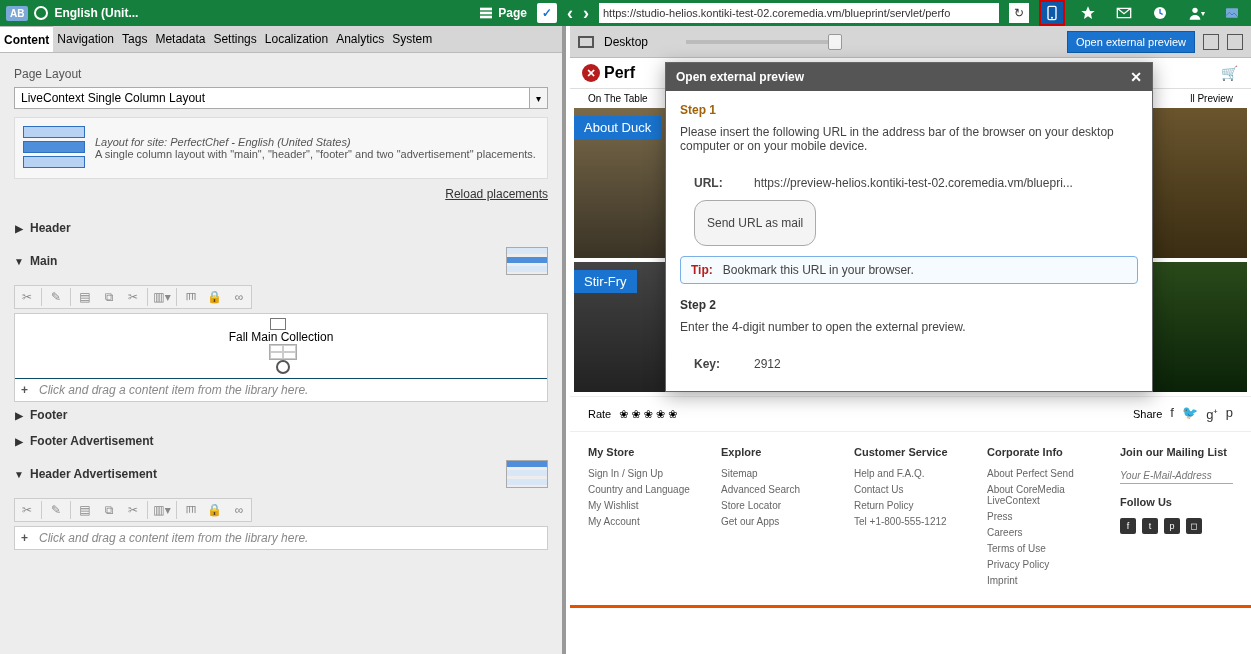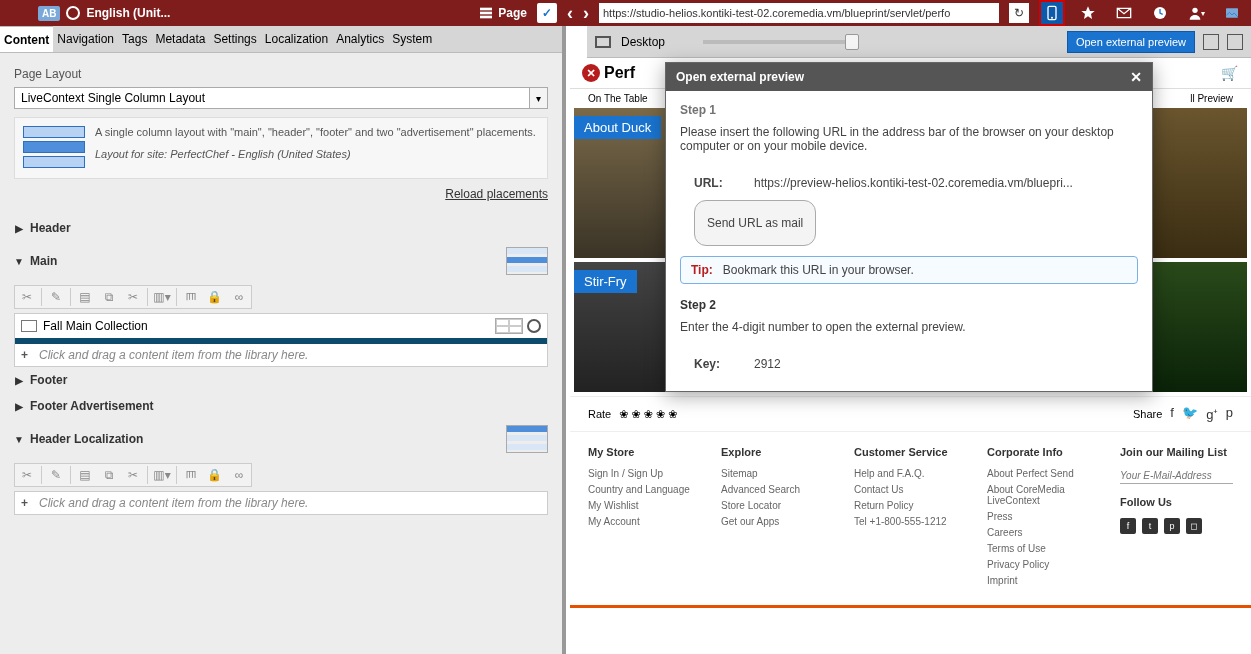--- a/index.html
+++ b/index.html
@@ -1,31 +1,31 @@
 <!DOCTYPE html>
 <html><head>
 <meta charset="utf-8">
 <style>
 * { box-sizing: border-box; margin: 0; padding: 0; font-family: Arial, Helvetica, sans-serif; }
 body { width: 1251px; height: 654px; overflow: hidden; background: #fff; position: relative; }
-.topbar { background: #7f1d1d; height: 26px; display: flex; align-items: center; color: #fff; font-size: 12px; padding-left: 32px; }
+.topbar { background: #15803d; height: 26px; display: flex; align-items: center; color: #fff; font-size: 12px; }
 .topbar .left { display: flex; align-items: center; gap: 6px; padding-left: 6px; flex: 0 0 auto; }
 .topbar .left .ab { background: #7aa8d8; color: #fff; font-weight: bold; font-size: 10px; padding: 2px 4px; border-radius: 2px; }
 .topbar .globe { width: 14px; height: 14px; border: 2px solid #fff; border-radius: 50%; display: inline-block; }
 .topbar .mid { flex: 1; display: flex; align-items: center; justify-content: flex-end; gap: 10px; padding-right: 6px; }
 .topbar .page-ico { display: flex; align-items: center; gap: 4px; font-weight: bold; }
 .topbar .check { width: 20px; height: 20px; background: #fff; color: #1a74cf; display: flex; align-items: center; justify-content: center; border-radius: 2px; font-weight: bold; }
 .topbar .nav-arrow { font-size: 18px; font-weight: bold; cursor: pointer; }
 .topbar .url { background: #fff; color: #333; height: 20px; width: 400px; font-size: 11px; padding: 2px 4px; display: flex; align-items: center; border: none; }
 .topbar .url-refresh { background: #fff; color: #333; width: 20px; height: 20px; display: flex; align-items: center; justify-content: center; }
 .topbar .icon-box { width: 26px; height: 26px; display: flex; align-items: center; justify-content: center; cursor: pointer; }
 .topbar .icon-box.highlighted { border: 2px solid #d40000; background: #0d5aaa; }
 .topbar .svgicon { fill: #fff; width: 16px; height: 16px; }
 .topbar .svgicon.dim { fill: #7aa8d8; }
-.preview-bar { position: absolute; top: 26px; left: 570px; right: 0; height: 32px; background: #d6d6d6; display: flex; align-items: center; padding: 0 8px; gap: 8px; font-size: 12px; border-bottom: 1px solid #bbb; margin-left: 17px; }
+.preview-bar { position: absolute; top: 26px; left: 570px; right: 0; height: 32px; background: #d6d6d6; display: flex; align-items: center; padding: 0 8px; gap: 8px; font-size: 12px; border-bottom: 1px solid #bbb; }
 .preview-bar .monitor { width: 16px; height: 12px; border: 2px solid #555; margin-right: 2px; }
 .preview-bar .slider-track { flex: 0 0 150px; height: 4px; background: #bbb; margin-left: 30px; position: relative; }
 .preview-bar .slider-thumb { position: absolute; right: -6px; top: -6px; width: 14px; height: 16px; background: #f4f4f4; border: 1px solid #999; border-radius: 2px; }
 .preview-bar .spacer { flex: 1; }
 .preview-bar .tooltip { background: #1a74cf; color: #fff; padding: 4px 8px; font-size: 11px; border: 1px solid #0d5aaa; }
 .preview-bar .right-ico { width: 16px; height: 16px; border: 1px solid #555; }
 .left-pane { position: absolute; top: 26px; left: 0; width: 566px; bottom: 0; background: #fff; border-right: 4px solid #999; }
 .tabs { background: #d6d6d6; height: 27px; display: flex; font-size: 12px; border-bottom: 1px solid #bbb; }
 .tabs .tab { padding: 6px 4px; cursor: pointer; }
 .tabs .tab.active { background: #fff; font-weight: bold; border-top: 1px solid #bbb; }
@@ -45,21 +45,21 @@
 .acc-row .spacer { flex: 1; }
 .acc-row .mini-thumb { width: 42px; height: 28px; border: 1px solid #aaa; }
 .mini-thumb .mr { height: 6px; margin-bottom: 3px; background: #4e8edb; }
 .mini-thumb .mr.light { background: #d9e6f5; }
 .toolbar { display: flex; gap: 4px; border: 1px solid #ccc; background: #f2f2f2; padding: 2px; width: fit-content; margin: 4px 0; }
 .toolbar .tb { width: 20px; height: 18px; display: flex; align-items: center; justify-content: center; color: #888; font-size: 12px; }
 .toolbar .tb.scissors::before { content: "✂"; }
 .toolbar .tb.link::before { content: "∞"; }
 .toolbar .sep { width: 1px; background: #ccc; }
 .placement-box { border: 1px solid #ccc; background: #fff; }
-.placement-header { display: flex; align-items: center; padding: 4px 6px; border-bottom: 6px solid #0c4a6e; }
+.placement-header { display: flex; align-items: center; padding: 4px 6px; border-bottom: 1px solid #0c4a6e; flex-direction: column; }
 .placement-header .ico { width: 16px; height: 12px; border: 1px solid #777; margin-right: 6px; }
 .placement-header .txt { flex: 1; font-size: 12px; }
 .placement-header .grid-ico { width: 28px; height: 16px; border: 1px solid #aaa; margin-left: 4px; display: grid; grid-template-columns: 1fr 1fr; grid-template-rows: 1fr 1fr; }
 .placement-header .grid-ico div { border: 0.5px solid #ccc; }
 .placement-header .round-ico { width: 14px; height: 14px; border-radius: 50%; border: 2px solid #555; margin-left: 4px; position: relative; }
 .placement-drop { display: flex; align-items: center; padding: 4px 6px; font-size: 12px; color: #888; font-style: italic; }
 .placement-drop .plus { width: 18px; font-style: normal; color: #555; font-weight: bold; }
 .right-preview { position: absolute; top: 58px; left: 570px; right: 0; bottom: 0; background: #fff; overflow: hidden; }
 .site-header { display: flex; align-items: center; padding: 6px 12px; gap: 14px; font-size: 11px; border-bottom: 1px solid #ddd; }
 .site-logo { display: flex; align-items: center; gap: 4px; font-weight: bold; font-size: 16px; }
@@ -85,21 +85,21 @@
 .footer-cols .col div { color: #666; margin-bottom: 5px; cursor: pointer; }
 .footer-cols .mail input { border: none; border-bottom: 1px solid #aaa; font-size: 10px; font-style: italic; width: 100%; margin-bottom: 12px; padding: 2px 0; }
 .footer-cols .follow-icons { display: flex; gap: 6px; }
 .footer-cols .follow-icons span { width: 16px; height: 16px; background: #333; color: #fff; display: flex; align-items: center; justify-content: center; font-size: 9px; border-radius: 2px; }
 .orange-line { height: 3px; background: #e65100; }
 .modal { position: absolute; left: 665px; top: 62px; width: 488px; background: #fff; border: 1px solid #666; box-shadow: 0 4px 18px rgba(0,0,0,0.35); font-size: 12px; z-index: 50; }
 .modal-header { background: #555; color: #fff; padding: 6px 10px; display: flex; align-items: center; font-weight: bold; }
 .modal-header .sp { flex: 1; }
 .modal-header .x { cursor: pointer; font-size: 14px; }
 .modal-body { padding: 12px 14px; color: #444; }
-.modal-body .step { font-weight: bold; margin-bottom: 8px; color: #737373; }
+.modal-body .step { font-weight: bold; margin-bottom: 8px; color: #a16207; }
 .modal-body .step2 { font-weight: bold; margin: 14px 0 8px; color: #333; }
 .modal-body .kv { display: flex; margin: 23px 0 8px 14px; }
 .modal-body .kv .k { font-weight: bold; width: 60px; }
 .modal-body .mail-btn { border: 1px solid #aaa; border-radius: 12px; padding: 15px 12px; background: #f4f4f4; cursor: pointer; display: inline-block; margin: 2px 0 10px 14px; }
 .modal-body .tip { border: 1px solid #7ab0e6; border-radius: 4px; padding: 6px 10px; background: #f6fbff; display: flex; gap: 10px; }
 .modal-body .tip .tl { color: #b91c1c; font-weight: bold; }
 .modal-footer { padding: 10px 14px; display: flex; justify-content: flex-end; border-top: 1px solid #fff; }
 .modal-footer button { padding: 4px 26px; border: 1px solid #999; background: #f4f4f4; cursor: pointer; }
 </style>
 </head>
@@ -181,22 +181,22 @@
       <input value="LiveContext Single Column Layout" style="">
       <div class="dd">▾</div>
     </div>
     <div class="layout-desc-row">
       <div class="layout-thumb">
         <div class="r light"></div>
           <div class="r"></div>
           <div class="r light"></div>
       </div>
       <div>
+        <div style="font-style:italic;margin-top:10px;">Layout for site: PerfectChef - English (United States)</div>
         <div>A single column layout with "main", "header", "footer" and two "advertisement" placements.</div>
-        <div style="font-style:italic;margin-top:10px;">Layout for site: PerfectChef - English (United States)</div>
       </div>
     </div>
     <div class="reload">Reload placements</div>
 
     <div class="accordion">
       <div class="acc-row">
           <span class="tri">▶</span>
           <span>Header</span>
         </div>
 
@@ -247,21 +247,21 @@
           <span class="tri">▶</span>
           <span>Footer</span>
         </div>
       <div class="acc-row">
           <span class="tri">▶</span>
           <span>Footer Advertisement</span>
         </div>
 
       <div class="acc-row">
         <span class="tri">▼</span>
-          <span>Header Localization</span>
+          <span>Header Advertisement</span>
           <span class="spacer"></span>
         <span class="mini-thumb">
             <div class="mr"></div>
             <div class="mr light"></div>
             <div class="mr light"></div>
           </span>
       </div>
       <div class="toolbar">
         <span class="tb scissors"></span>
           <span class="sep"></span>

